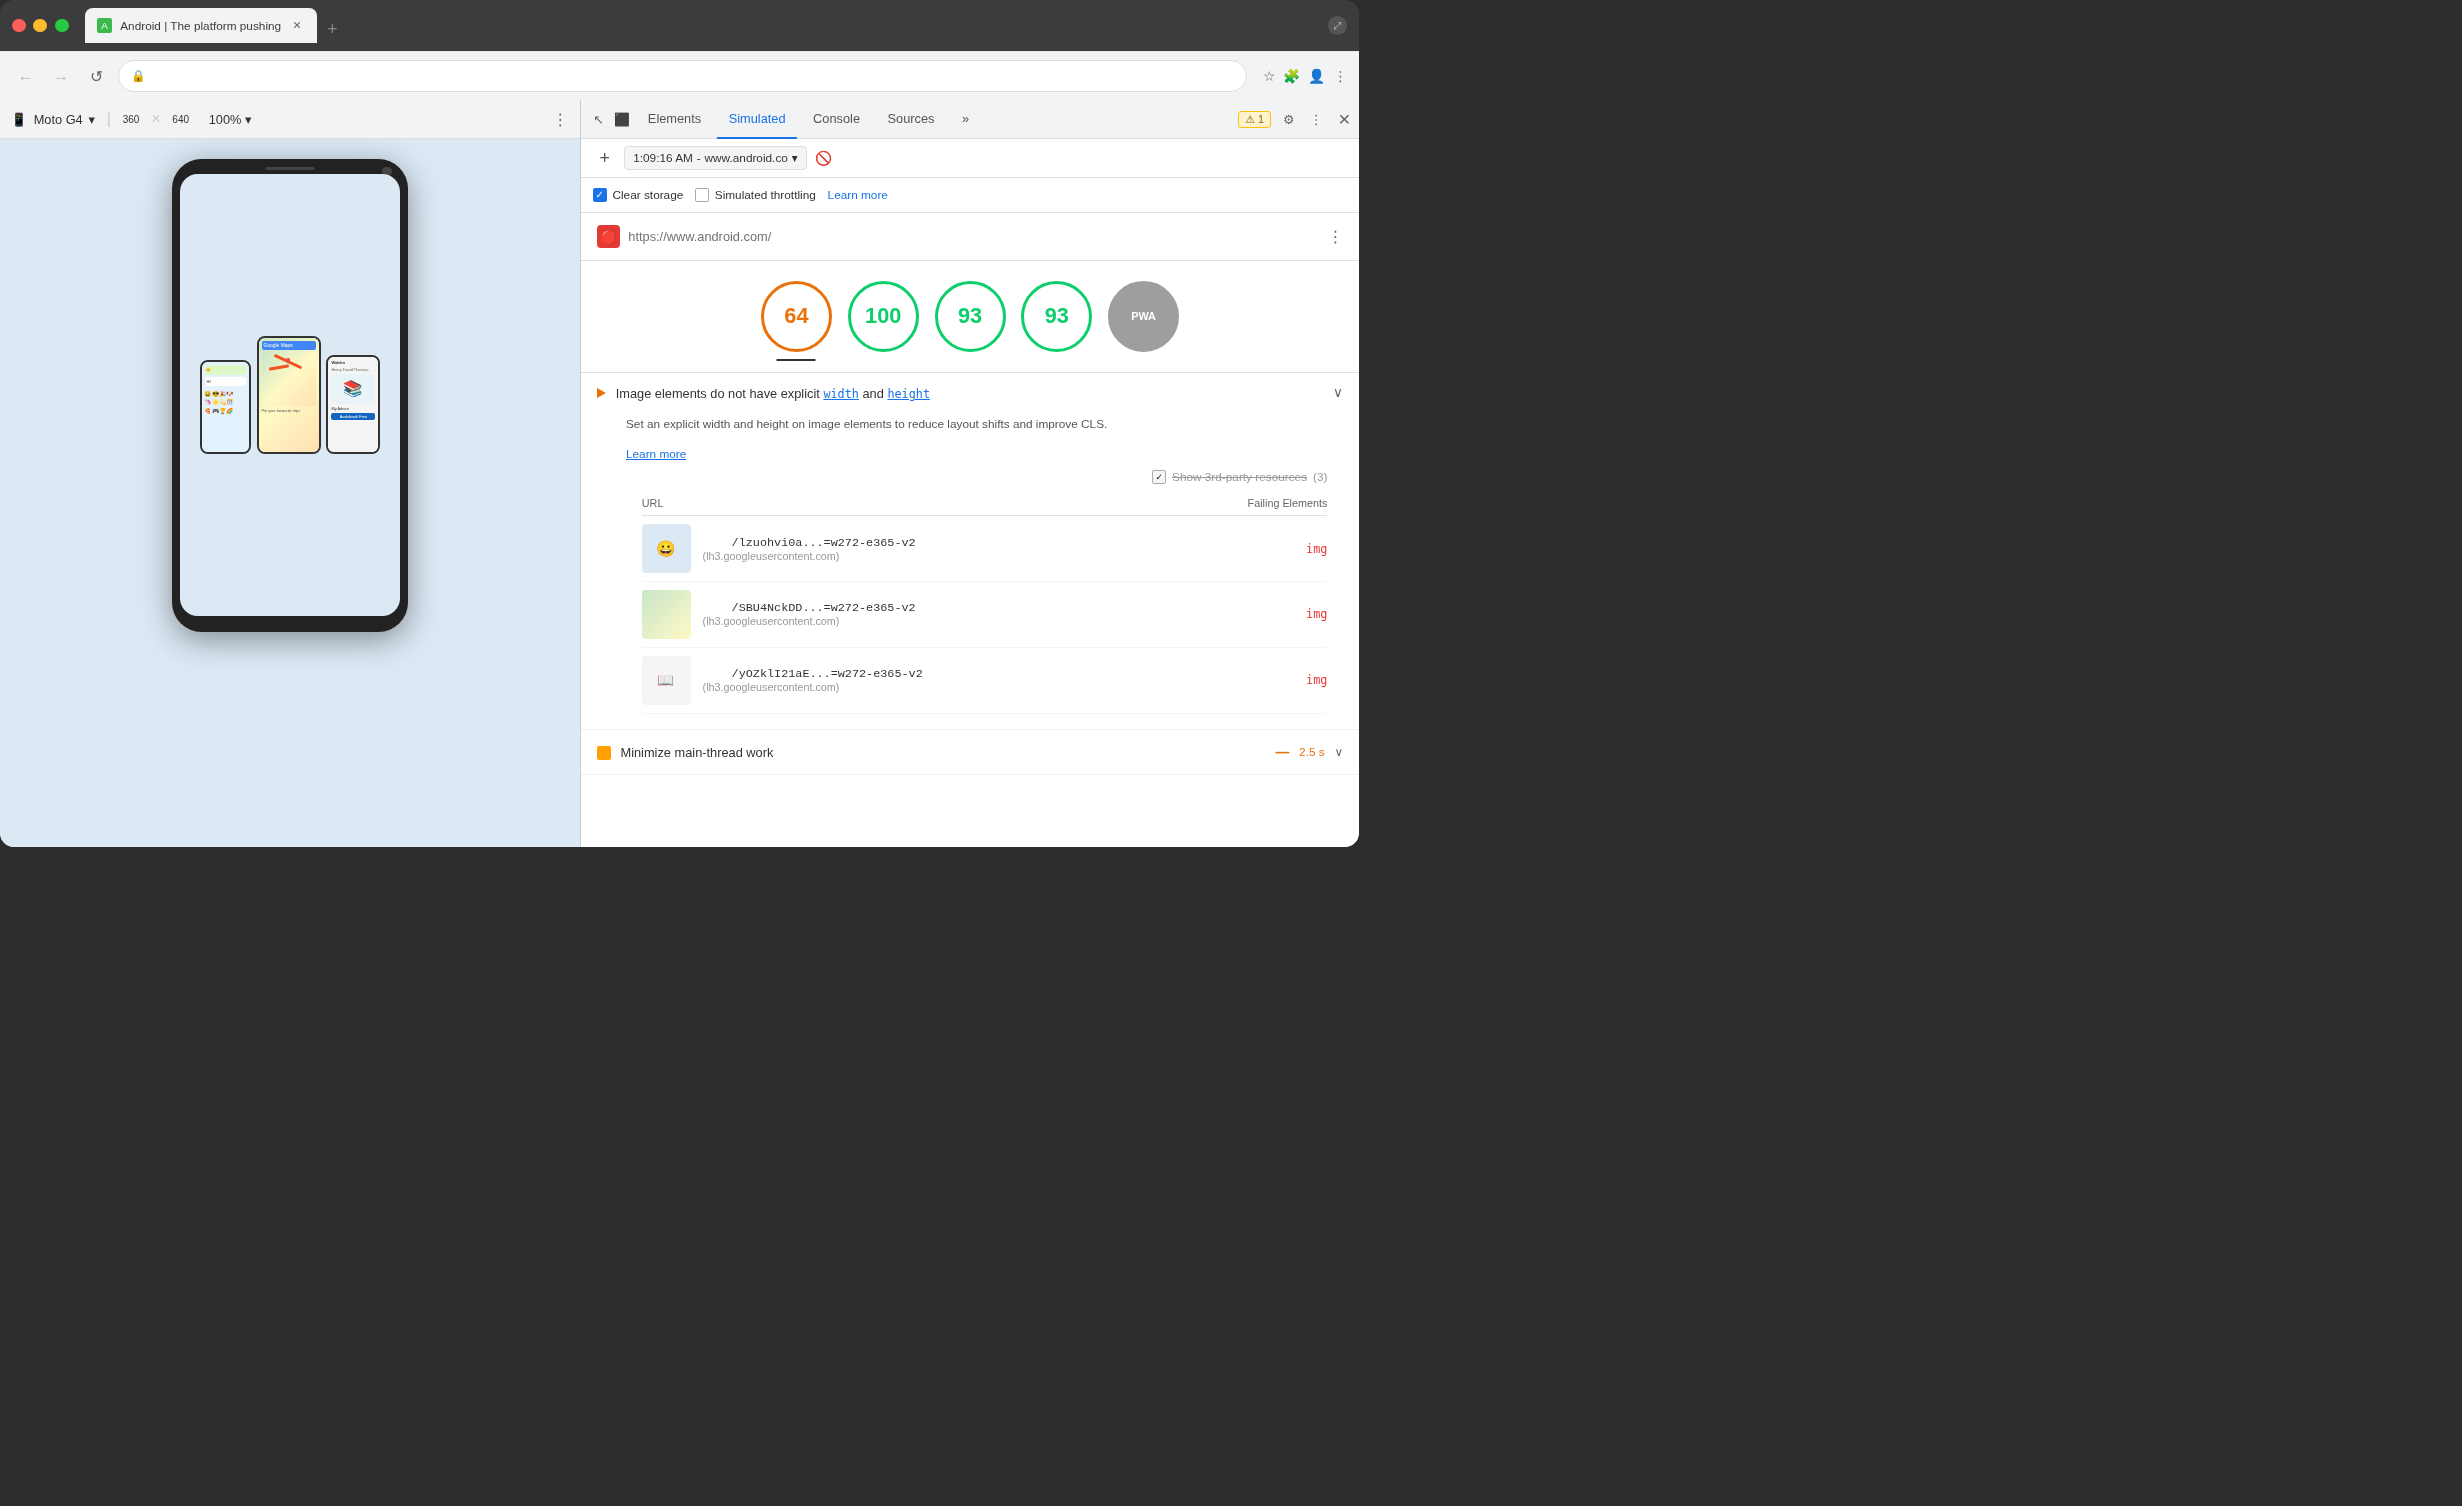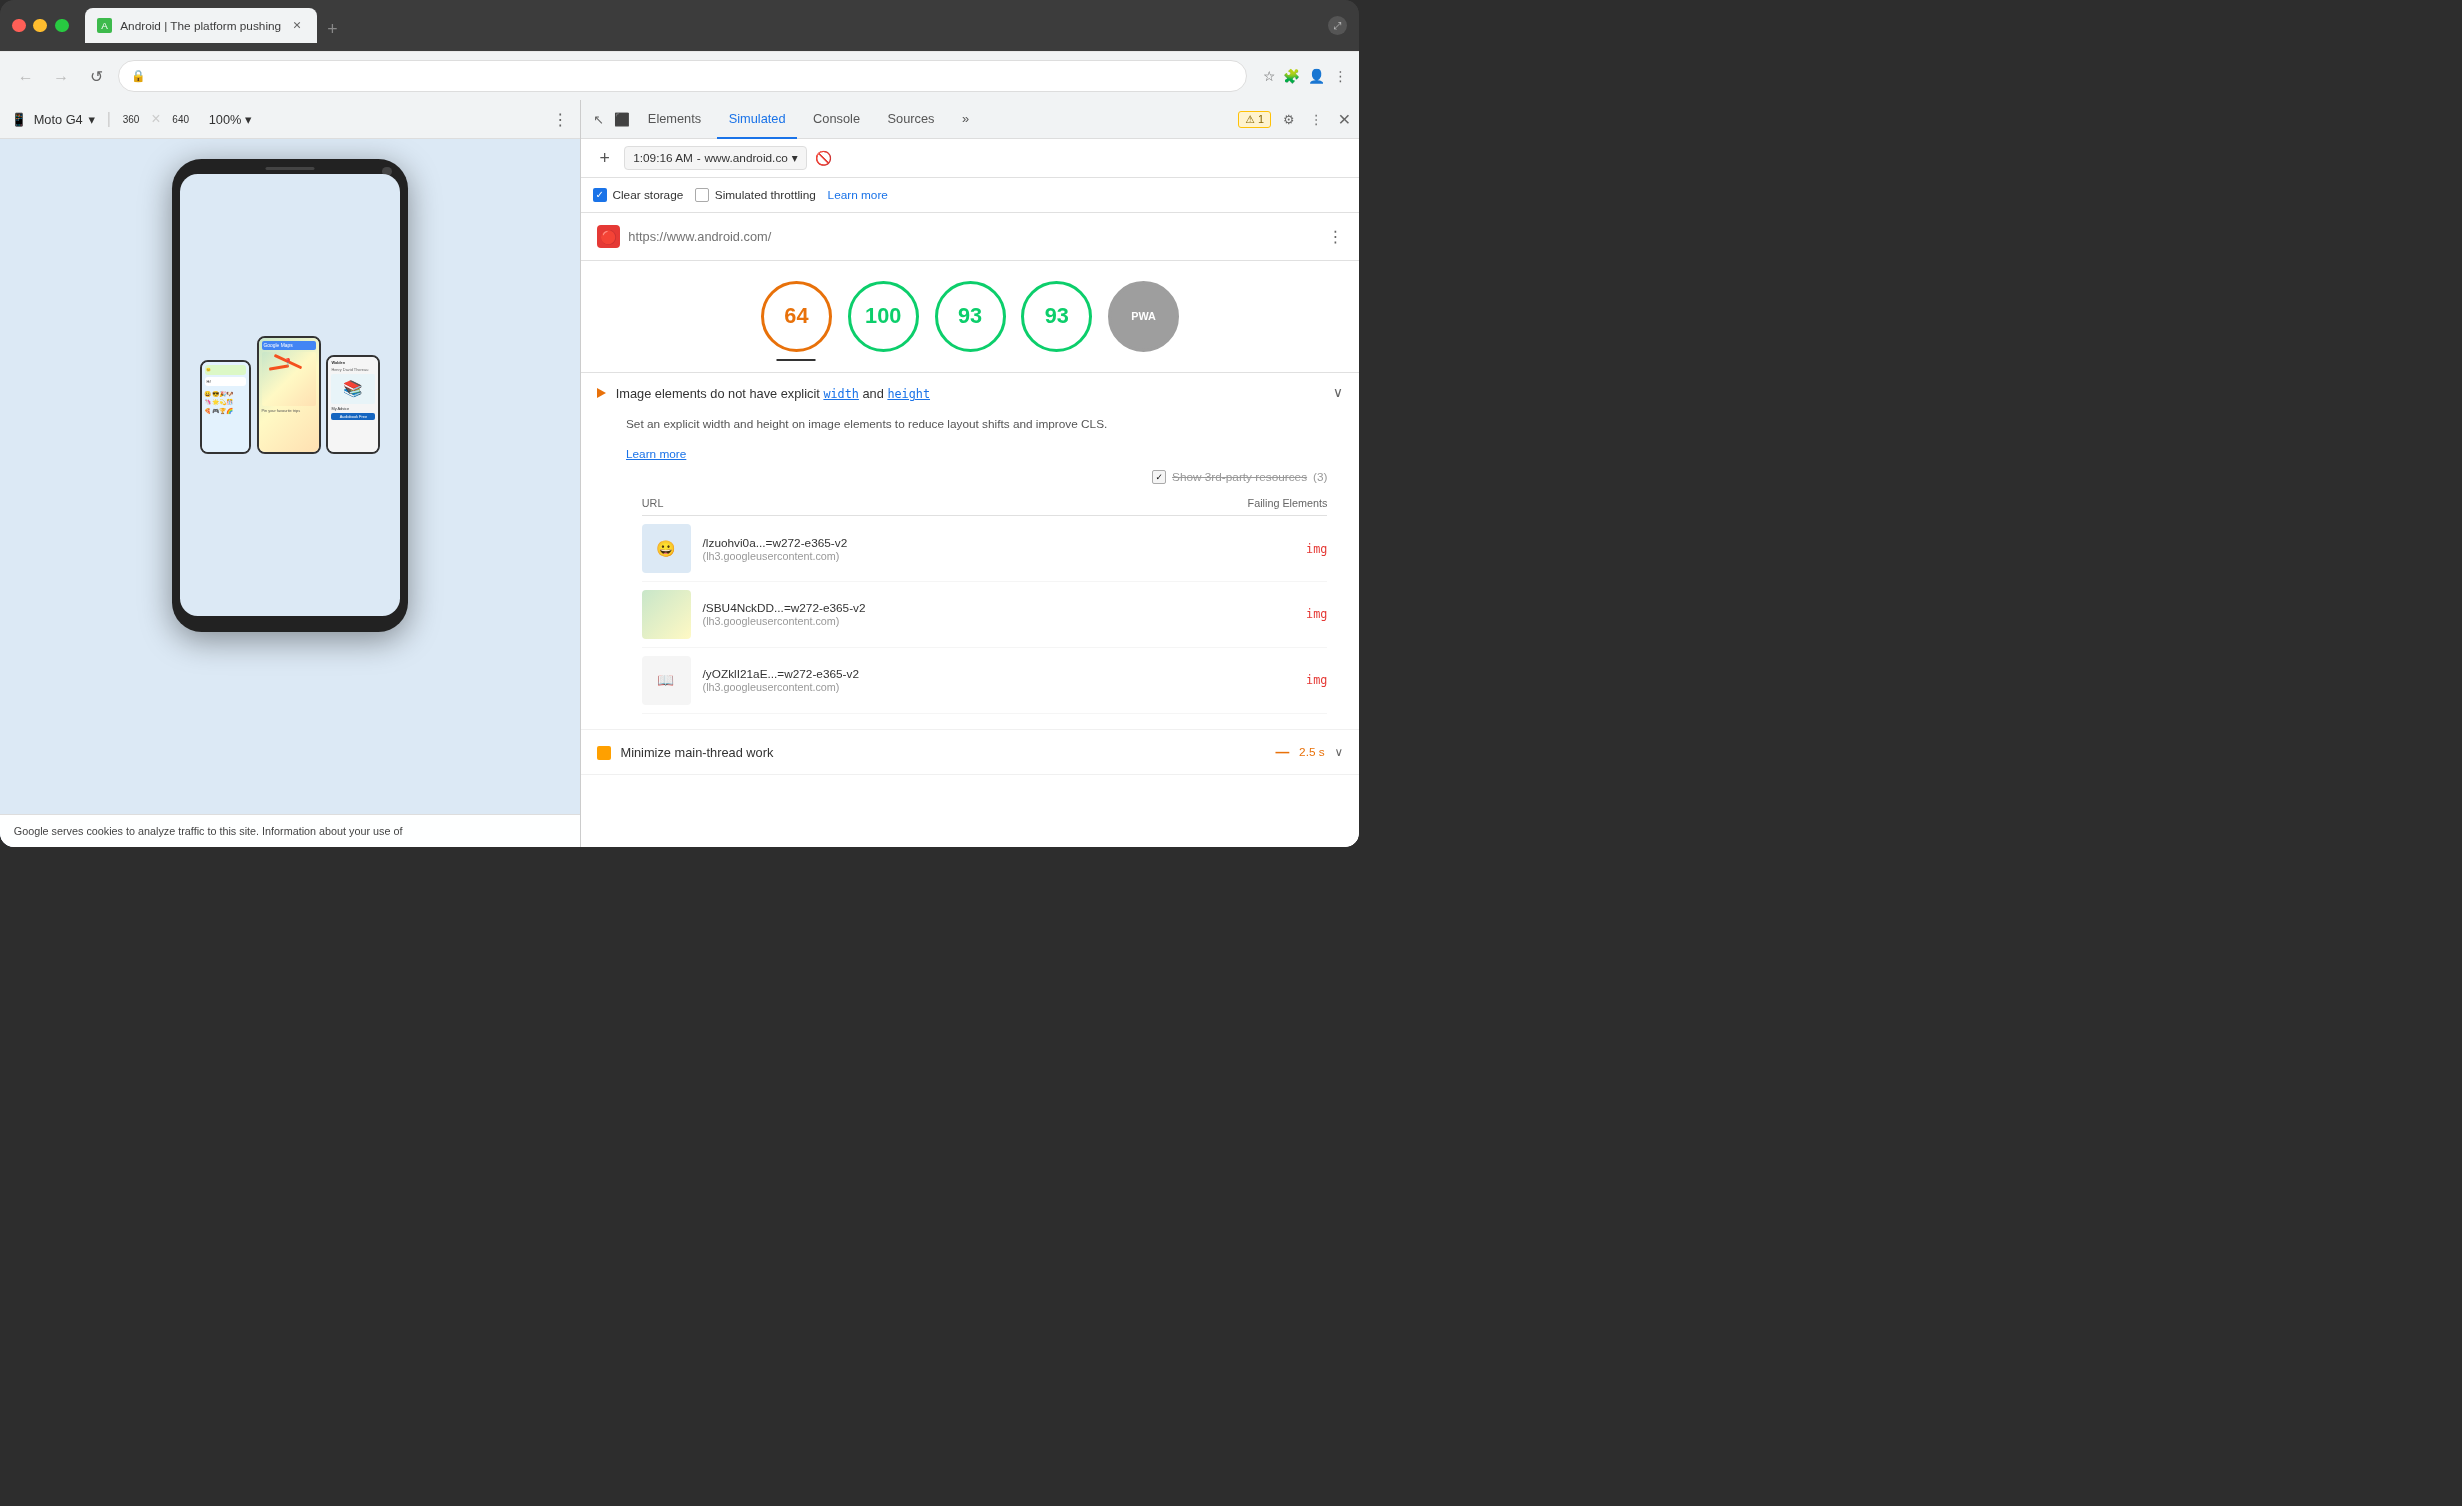--- a/index.html
+++ b/index.html
@@ -673,21 +673,22 @@
       font-size: 7.9px;
       color: #999;
     }
     .url-text {
       flex: 1;
       min-width: 0;
     }
     .url-path {
       font-size: 11.8px;
       color: #333;
-      font-family: Liberation Sans, sans-serif;
+      font-family: Liberation Mono, monospace;
+      margin-left: 29px;
     }
     .url-host {
       font-size: 10.8px;
       color: #999;
     }
     .url-failing {
       color: #e53935;
       font-size: 11.8px;
       font-family: monospace;
       font-weight: 500;
@@ -837,23 +838,20 @@
                       </div>
                       <div style="font-size:3.9px; color:#333;">My Advice</div>
                       <div style="background:#1565c0; color:white; font-size:3.9px; padding:1px 3px; border-radius:2px; margin-top:2px; text-align:center;">Audiobook Free</div>
                     </div>
                   </div>
                 </div>
               </div>
             </div>
           </div>
 
-          <div style="position:absolute; bottom:0; left:0; right:0; background:rgba(255,255,255,0.97); padding:9.9px 13.8px; border-top:1px solid #ddd; z-index:2;">
-            <p style="font-size:10.8px; color:#444;">Google serves cookies to analyze traffic to this site. Information about your use of</p>
-          </div>
         </div>
       </div>
     </div>
 
     <div class="devtools-panel">
 
       <div class="devtools-toolbar">
         <div class="dt-icon">↖</div>
         <div class="dt-icon">⬛</div>
         <div class="dt-tab">

